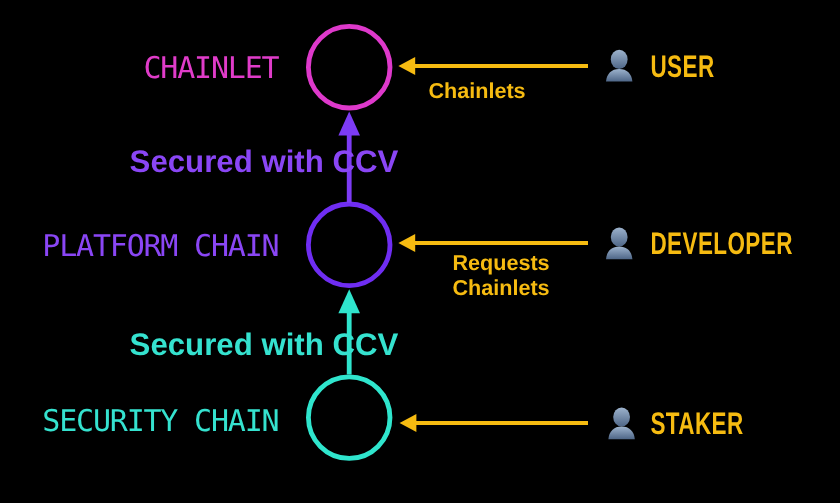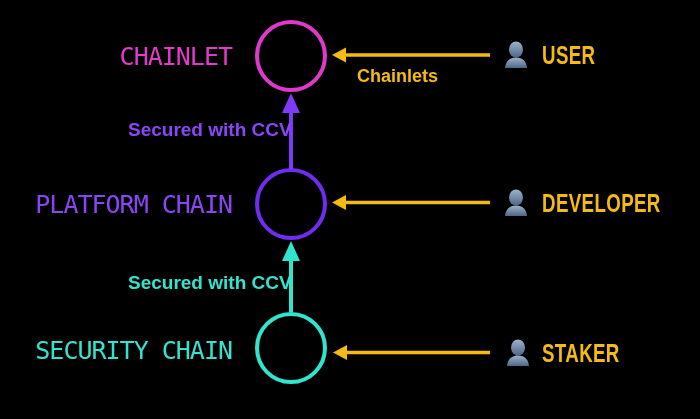--- a/index.html
+++ b/index.html
@@ -12,21 +12,21 @@
   .mono{font-family:"DejaVu Sans Mono","Liberation Mono",monospace;}
   .node-label{
     font-size:25px;letter-spacing:-1px;line-height:26px;
     width:240px;text-align:right;white-space:nowrap;
   }
   .magenta{color:#e03cc9;}
   .purple{color:#8a46f5;}
   .cyan{color:#35e2cf;}
   .yellow{color:#f6bb11;}
   .edge-label{
-    font-size:19px;font-weight:bold;letter-spacing:0px;white-space:nowrap;margin-left:20px;
+    font-size:26px;font-weight:bold;letter-spacing:0px;white-space:nowrap;
   }
   .action-label{
     font-size:18px;font-weight:bold;line-height:21px;white-space:pre-line;
   }
   .actor-name{
     font-size:26px;font-weight:bold;line-height:26px;white-space:nowrap;
     transform:scaleX(0.72);transform-origin:left center;letter-spacing:0.5px;
   }
 </style>
 </head>
@@ -78,18 +78,20 @@
   </svg>
 
   <div class="abs mono node-label magenta" style="right:468px;top:44px;">CHAINLET</div>
   <div class="abs mono node-label purple" style="right:468px;top:192px;">PLATFORM CHAIN</div>
   <div class="abs mono node-label cyan" style="right:468px;top:338px;">SECURITY CHAIN</div>
 
   <div class="abs edge-label purple" style="left:108px;top:119px;">Secured with CCV</div>
   <div class="abs edge-label cyan" style="left:108px;top:272px;">Secured with CCV</div>
 
   <div class="abs action-label yellow" style="left:357px;top:66px;">Chainlets</div>
+  <div class="abs action-label yellow" style="left:377px;top:209px;">Requests
+Chainlets</div>
 
   <div class="abs actor-name yellow" style="left:542px;top:42px;">USER</div>
   <div class="abs actor-name yellow" style="left:542px;top:190px;">DEVELOPER</div>
   <div class="abs actor-name yellow" style="left:542px;top:340px;">STAKER</div>
 
 </div>
 
 </body></html>

